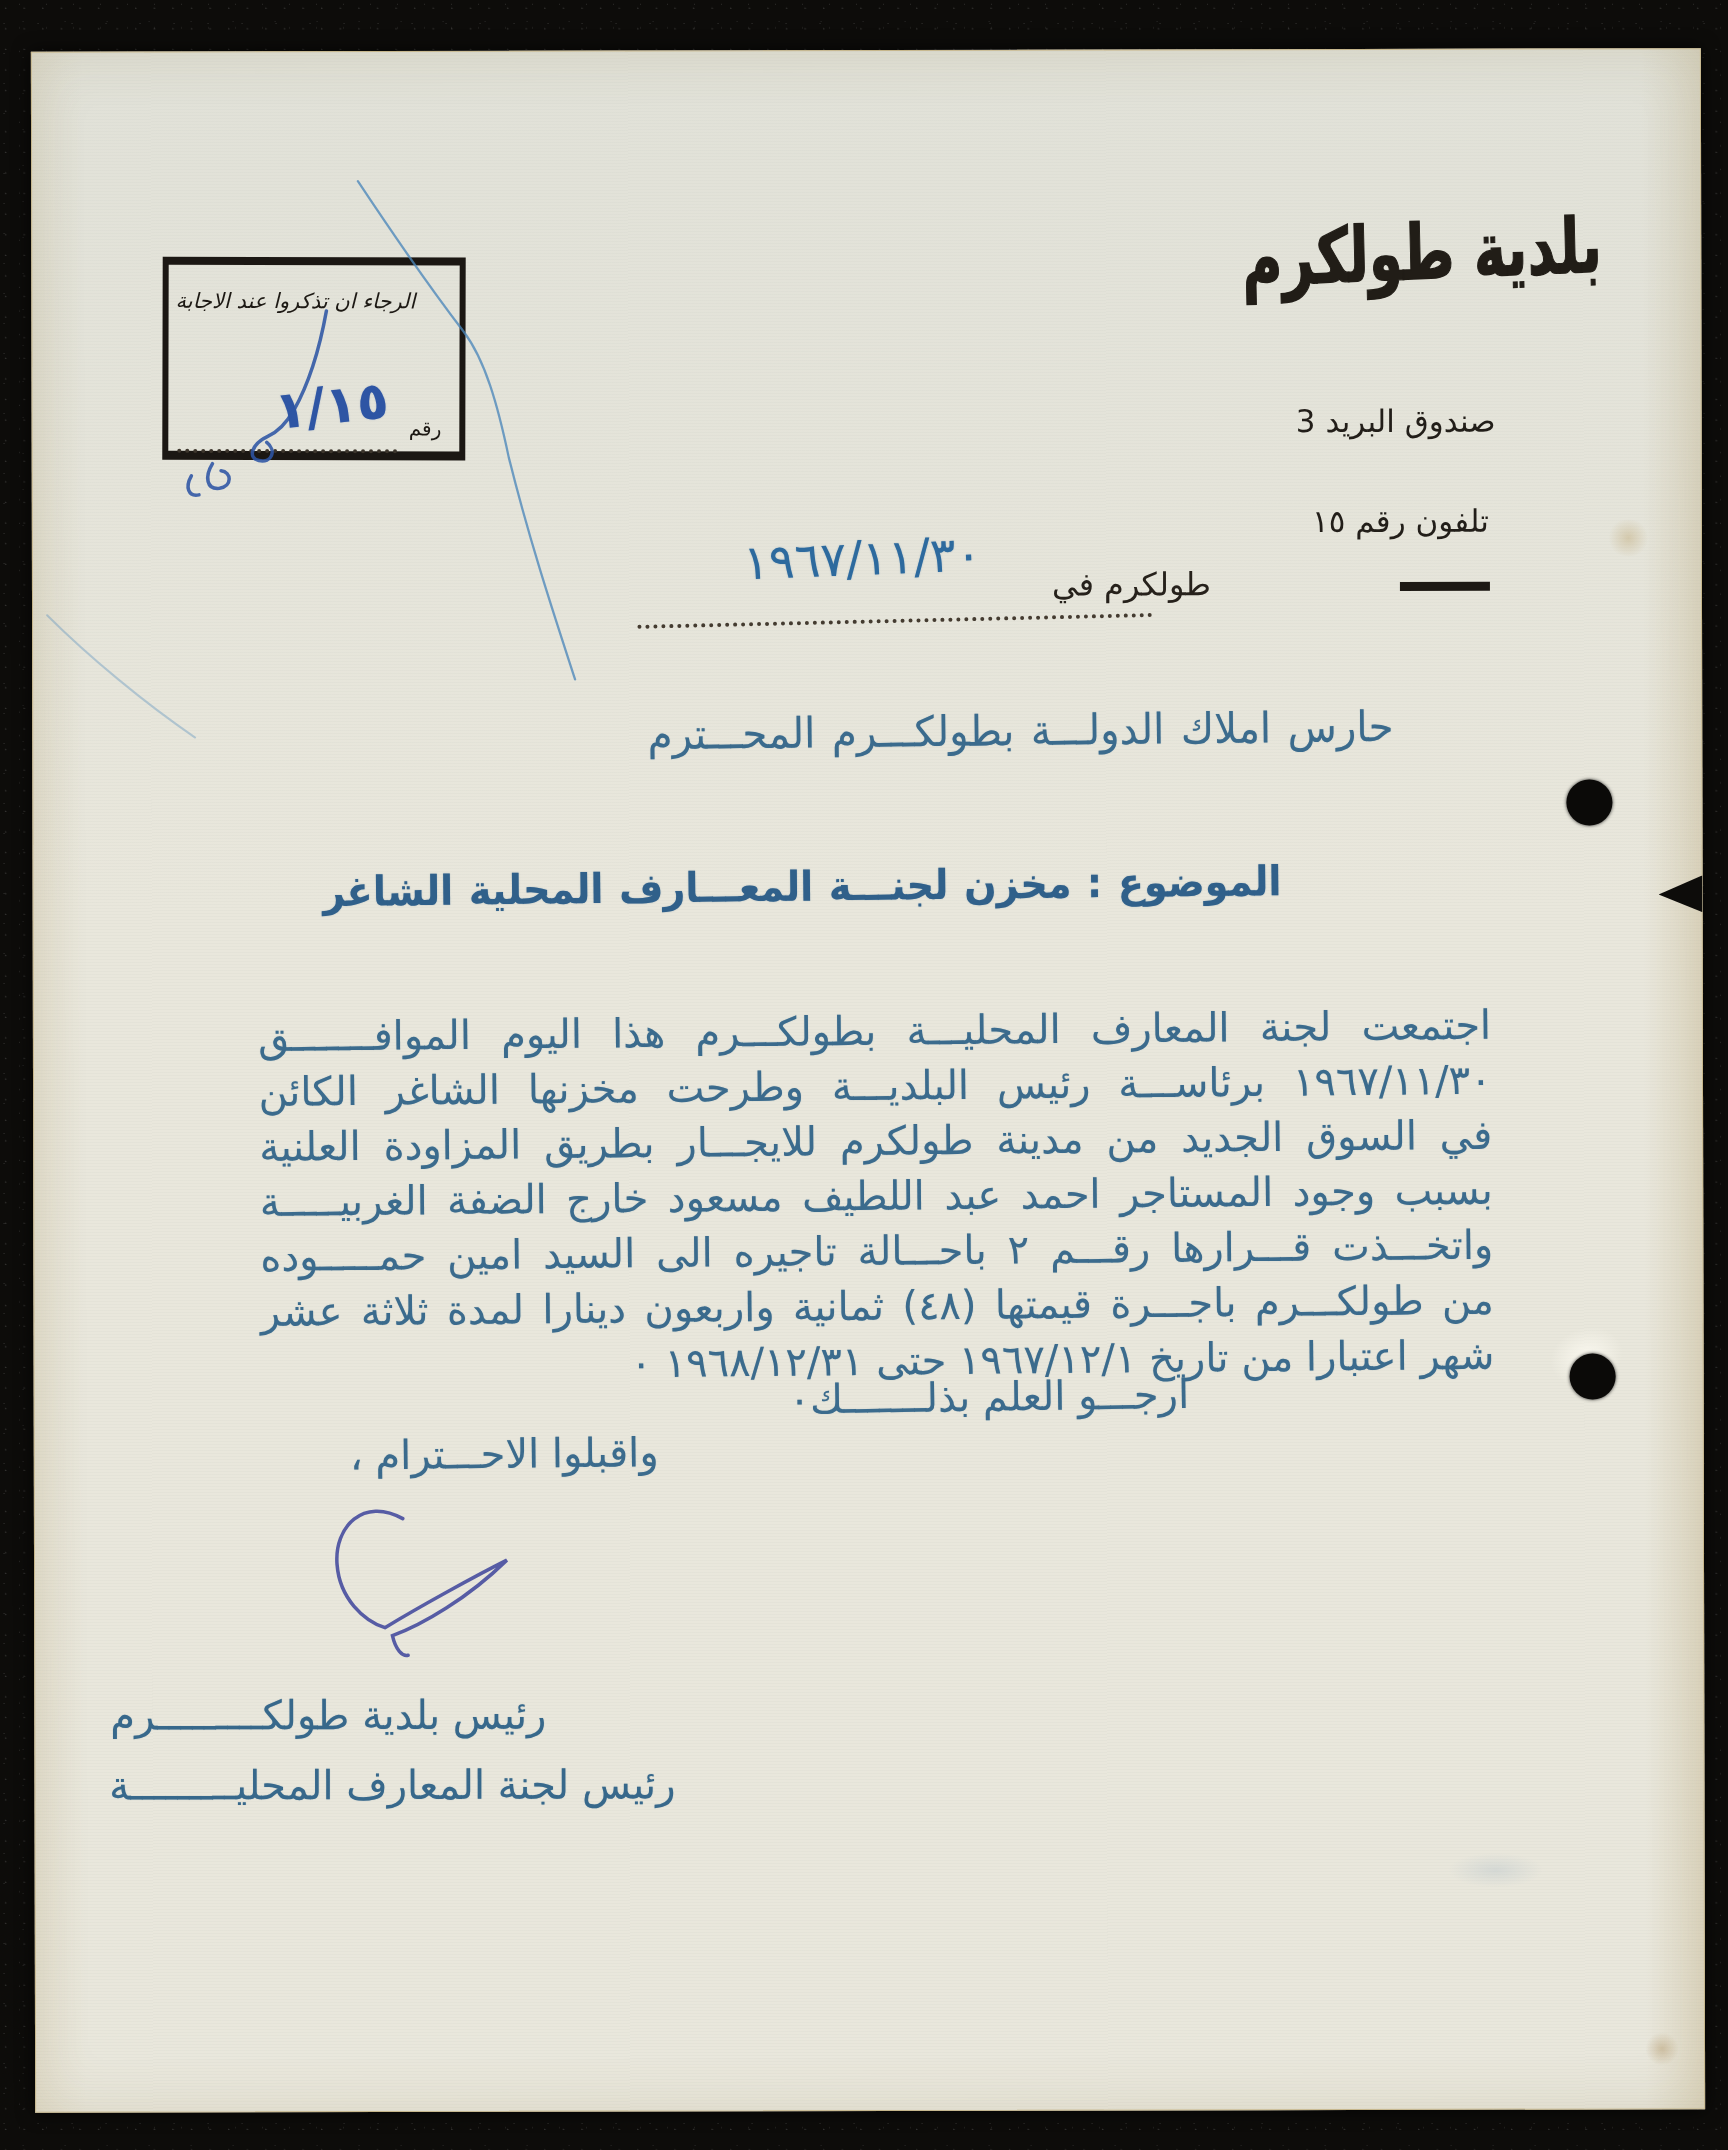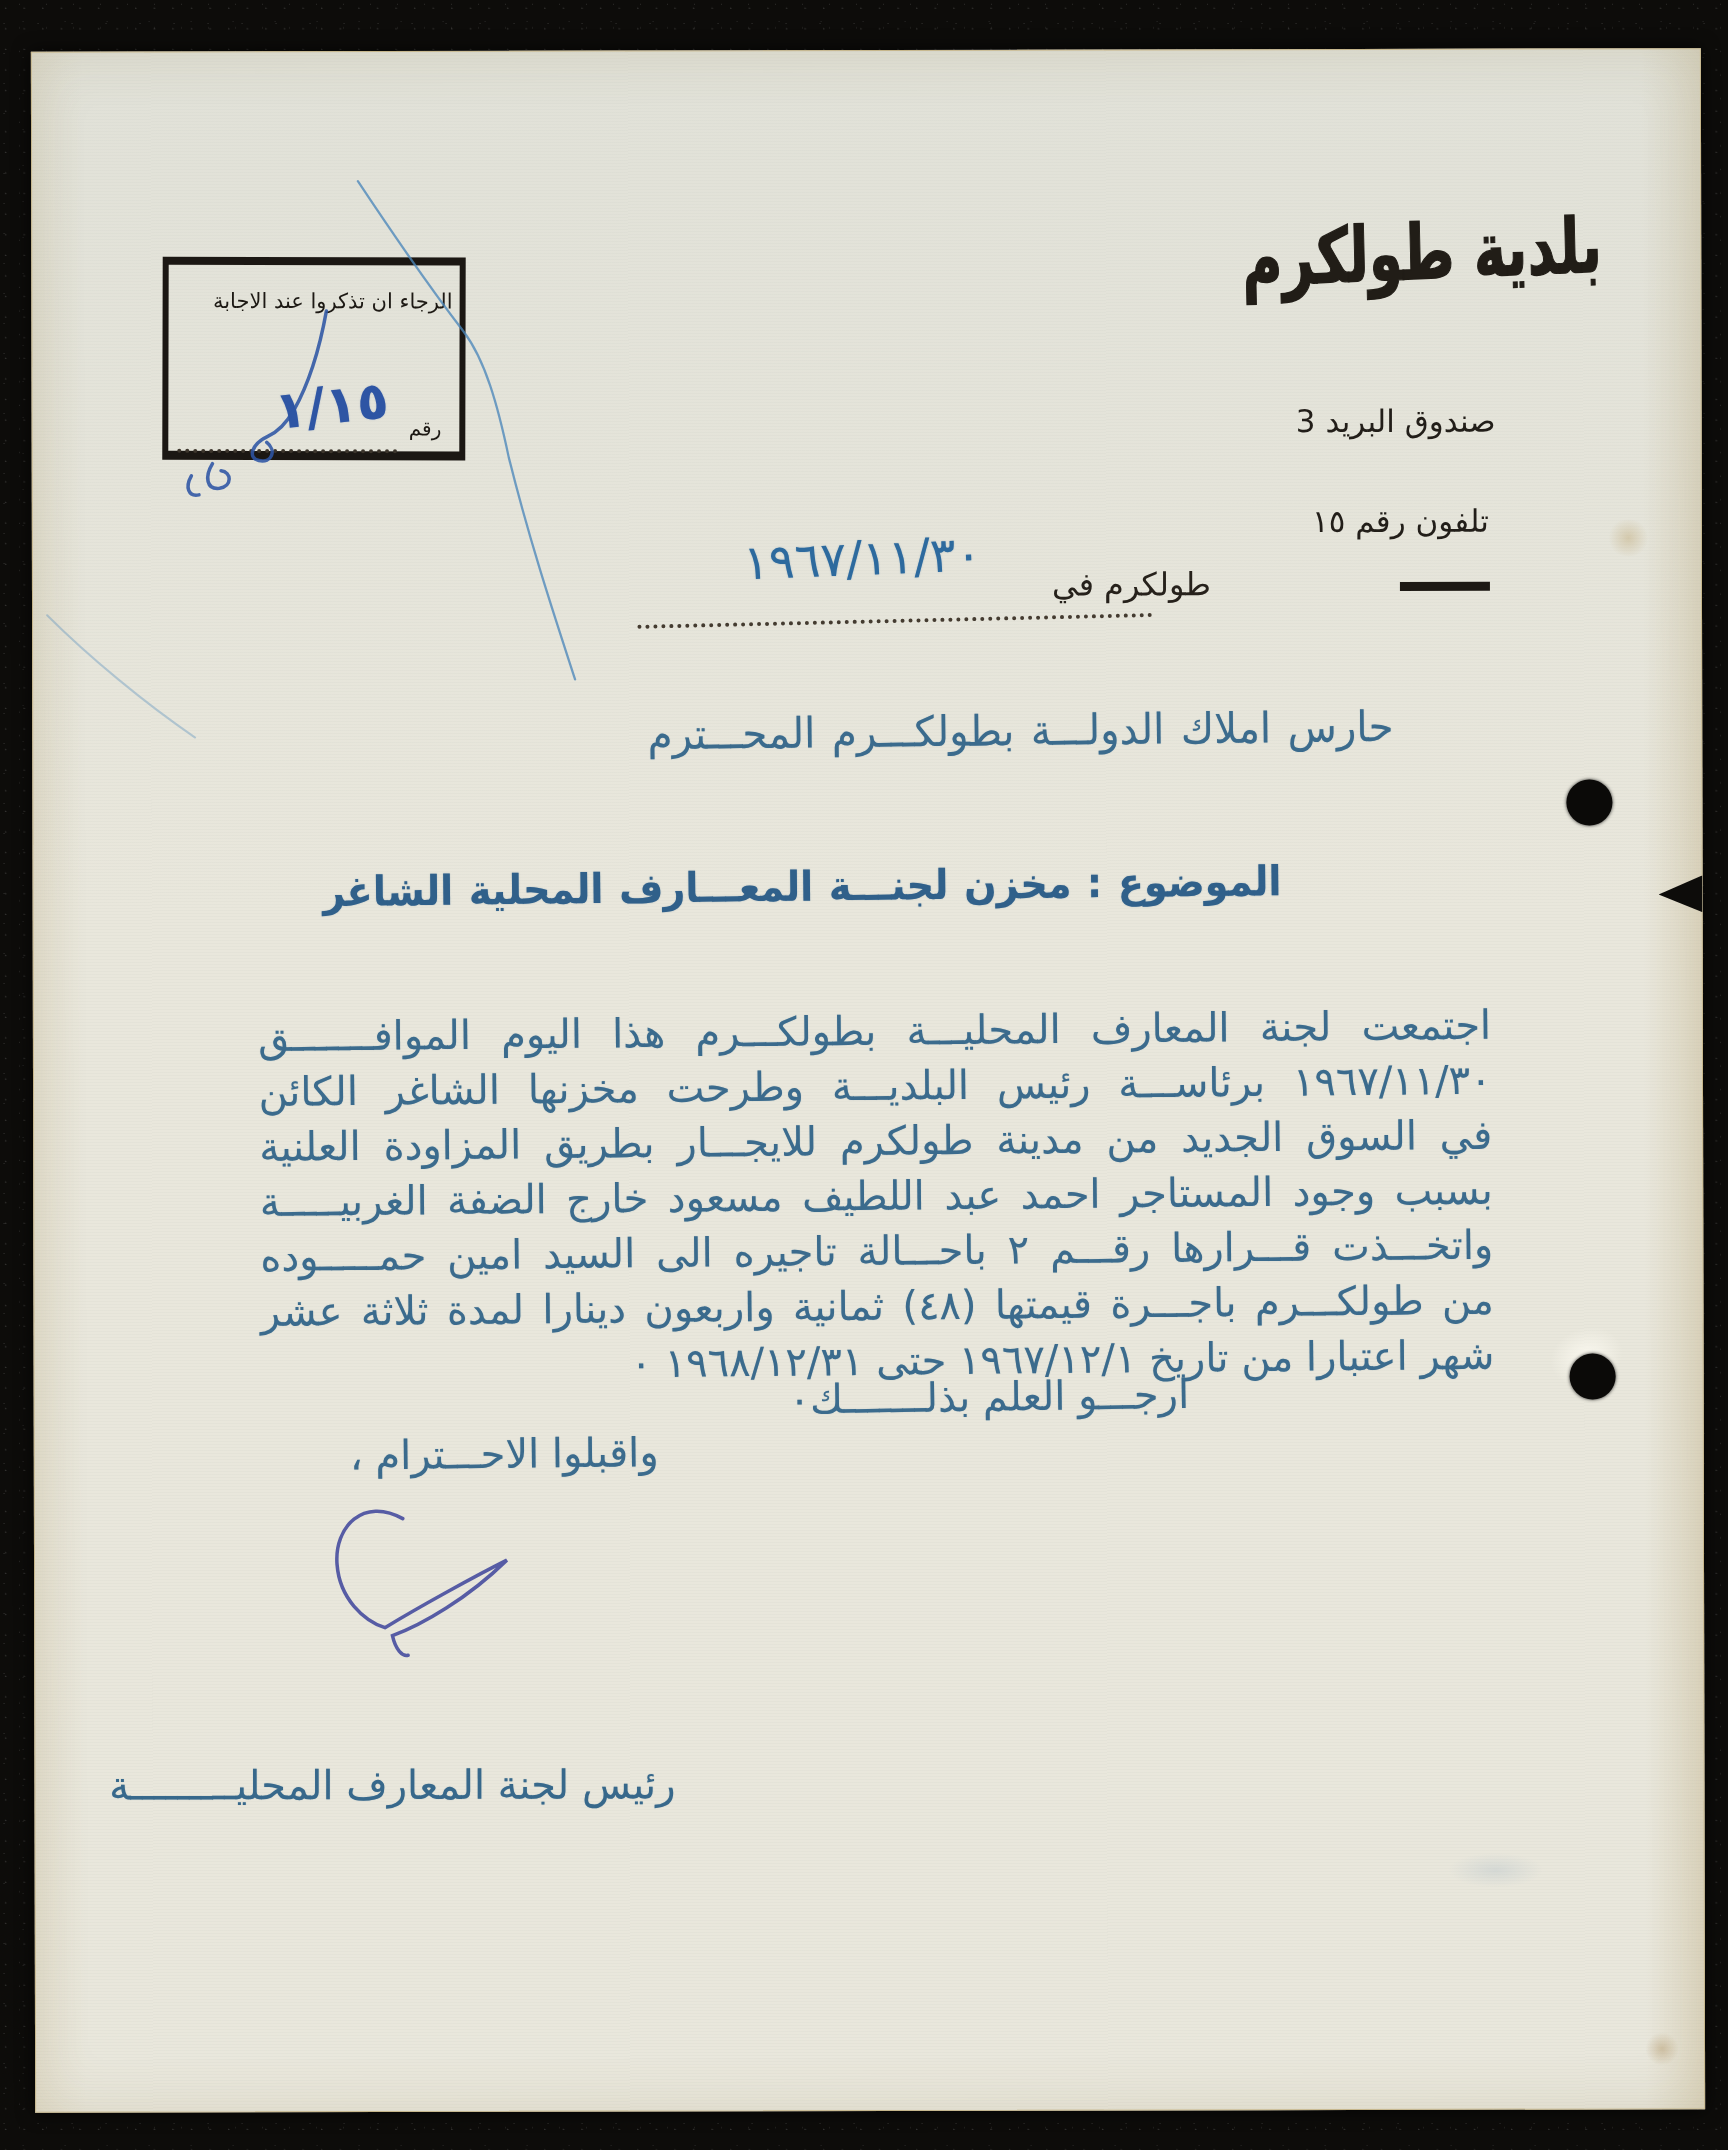--- a/index.html
+++ b/index.html
@@ -29,21 +29,21 @@
   .abs{position:absolute;white-space:nowrap;}
   .ink{color:#3b6b8d;text-shadow:0 0 1px rgba(59,107,141,.38);}
 
   
   .stamp{
     position:absolute;left:130px;top:205px;width:303px;height:203px;
     border-style:solid;border-color:#1b1713;border-width:8.5px 6.5px 9.6px 6.5px;
     box-sizing:border-box;
     transform:rotate(.25deg);
   }
-  .stamp-line1{position:absolute;right:7px;left:7px;top:24px;text-align:right;font-size:21px;color:#1d1914;}
+  .stamp-line1{position:absolute;right:7px;left:7px;top:24px;text-align:left;font-size:21px;color:#1d1914;font-style:italic;}
   .stamp-num-label{position:absolute;right:18px;top:151px;font-size:20px;color:#1d1914;}
   .stamp-leader{position:absolute;left:9px;top:156px;width:220px;height:28px;border-bottom:4px dotted #3c352c;}
   .stamp-hand{
     position:absolute;left:106px;top:110px;font-size:52px;font-weight:700;
     color:#2e55a4;transform:rotate(-6deg);text-shadow:0 0 1.5px rgba(46,85,164,.35);
   }
 
   
   .muni{
     position:absolute;right:99px;top:151px;font-size:76px;font-weight:700;
@@ -143,20 +143,21 @@
 
     <div class="closing-note ink abs">ارجـــو العلم بذلـــــــك٠</div>
     <div class="salutation ink abs">واقبلوا الاحـــترام ،</div>
 
     <svg class="overlay" width="216" height="171" viewBox="0 0 430 340" style="left:291px;top:1452px;">
       <path d="M 153 29 C 75 -15, 16 45, 22 120 C 27 188, 75 232, 117 246
                C 190 202, 300 142, 360 112 C 282 188, 192 240, 132 262
                C 138 290, 152 304, 163 301" fill="none" stroke="#4a50a0" stroke-width="7" stroke-linecap="round" opacity=".92"></path>
     </svg>
 
+    <div class="title1">رئيس بلدية طولكـــــــــرم</div>
     <div class="title2">رئيس لجنة المعارف المحليـــــــــة</div>
 
     <svg class="overlay" width="1668" height="2059" viewBox="0 0 3318 4094">
       <g fill="none" stroke="#4b86ba" stroke-linecap="round">
         <path d="M 648 256 C 730 380, 800 480, 858 556 C 900 612, 925 700, 947 806 C 990 980, 1040 1130, 1078 1248" stroke-width="4.5" opacity=".78"></path>
         <path d="M 28 1118 C 110 1200, 220 1292, 322 1362" stroke-width="4" opacity=".35"></path>
       </g>
     </svg>
 
     <div class="hole-halo"></div>

